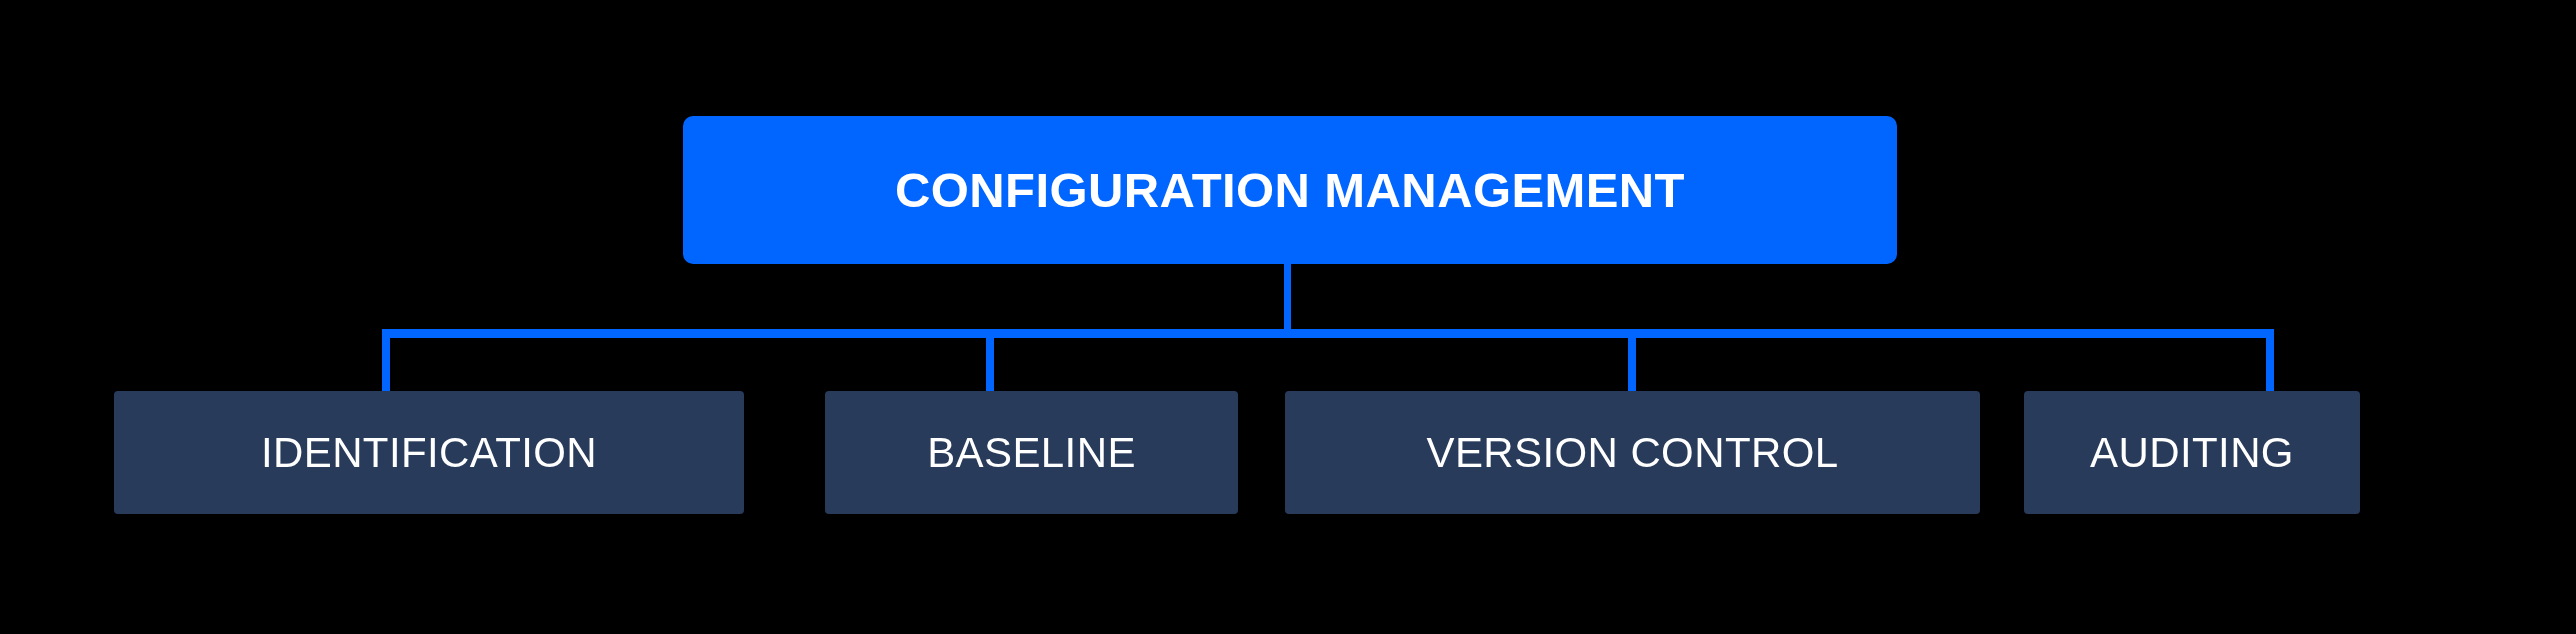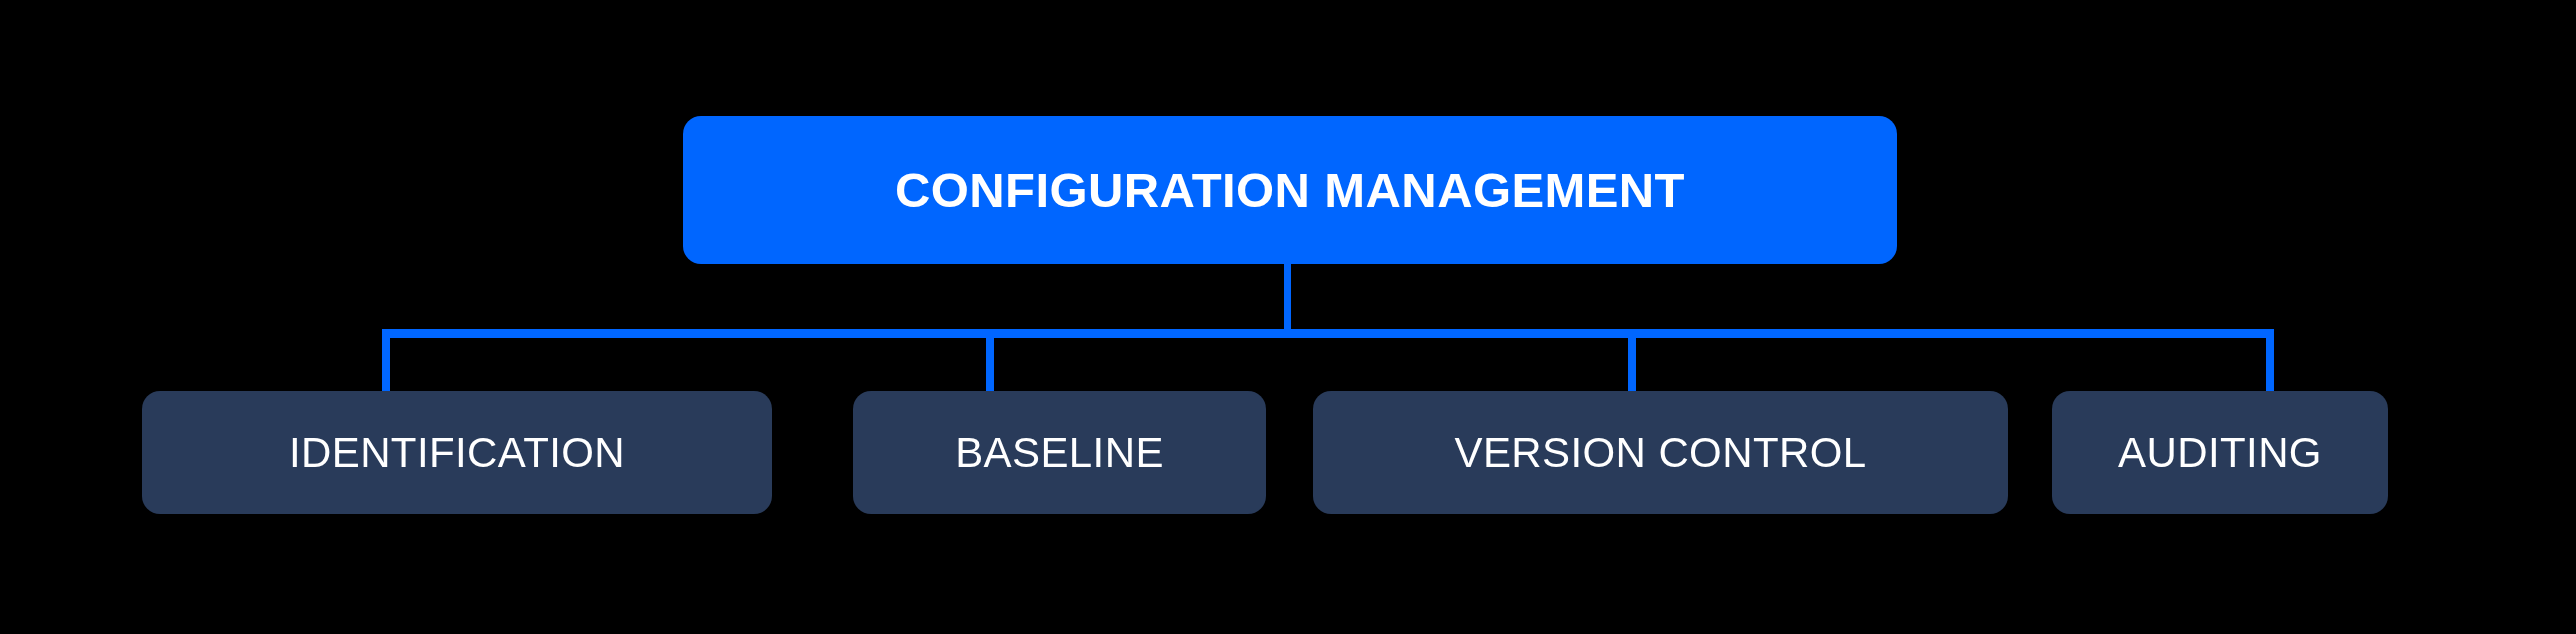--- a/index.html
+++ b/index.html
@@ -29,36 +29,35 @@
     color: #ffffff;
     user-select: none;
   }
 
   .node-root {
     left: 683px;
     top: 116px;
     width: 1214px;
     height: 148px;
     background: #0066ff;
-    border-radius: 18px;
+    border-radius: 10px;
   }
   .node-root .node-label {
     font-size: 49px;
     font-weight: 700;
     letter-spacing: 0.4px;
     line-height: 1;
     white-space: nowrap;
   }
 
   .node-child {
     top: 391px;
     height: 123px;
     background: #293b5a;
-    border-radius: 18px;
-    margin-left: 28px;
+    border-radius: 4px;
   }
   .node-child .node-label {
     font-size: 42px;
     font-weight: 400;
     letter-spacing: 0.4px;
     line-height: 1;
     white-space: nowrap;
   }
 
   .child-0 { left: 114px;  width: 630px; }

